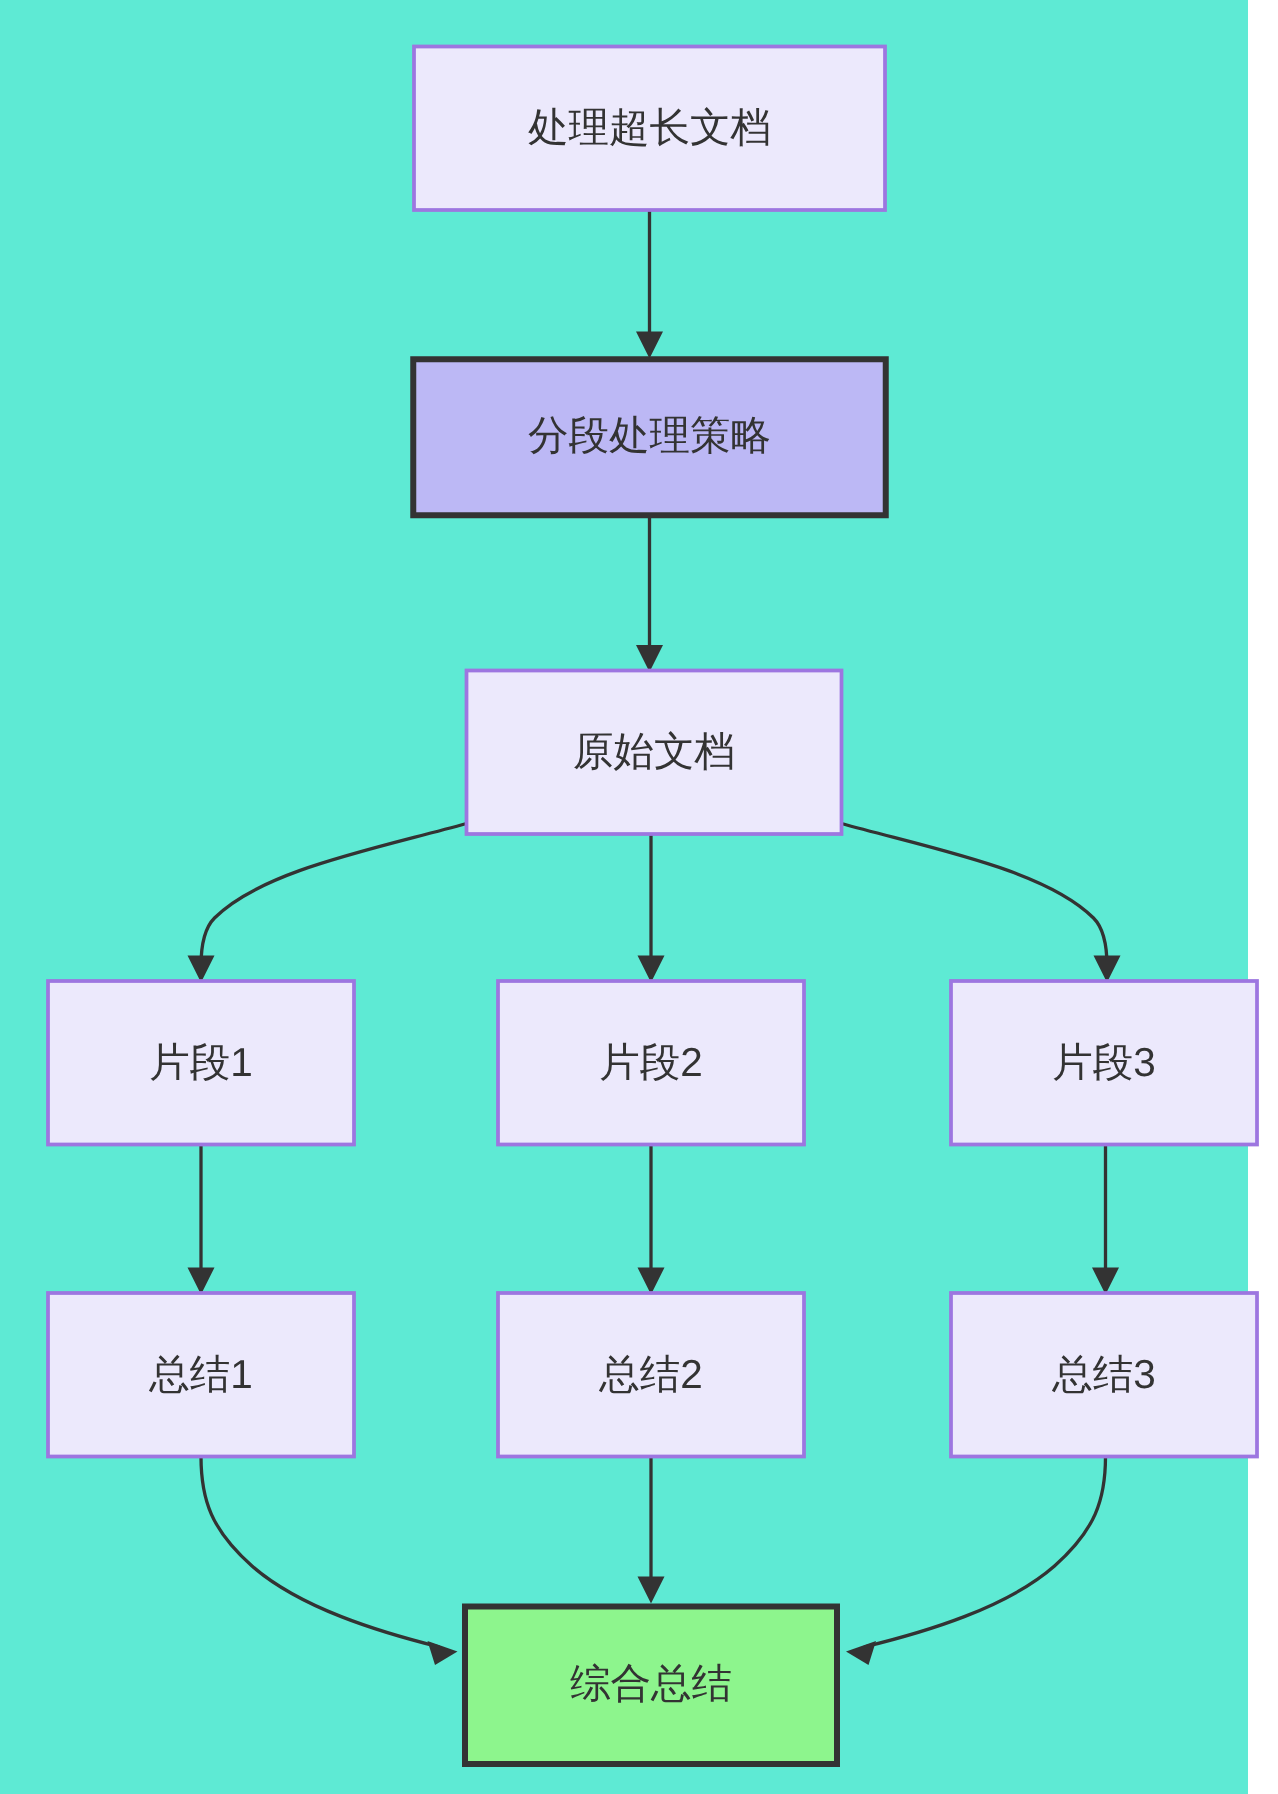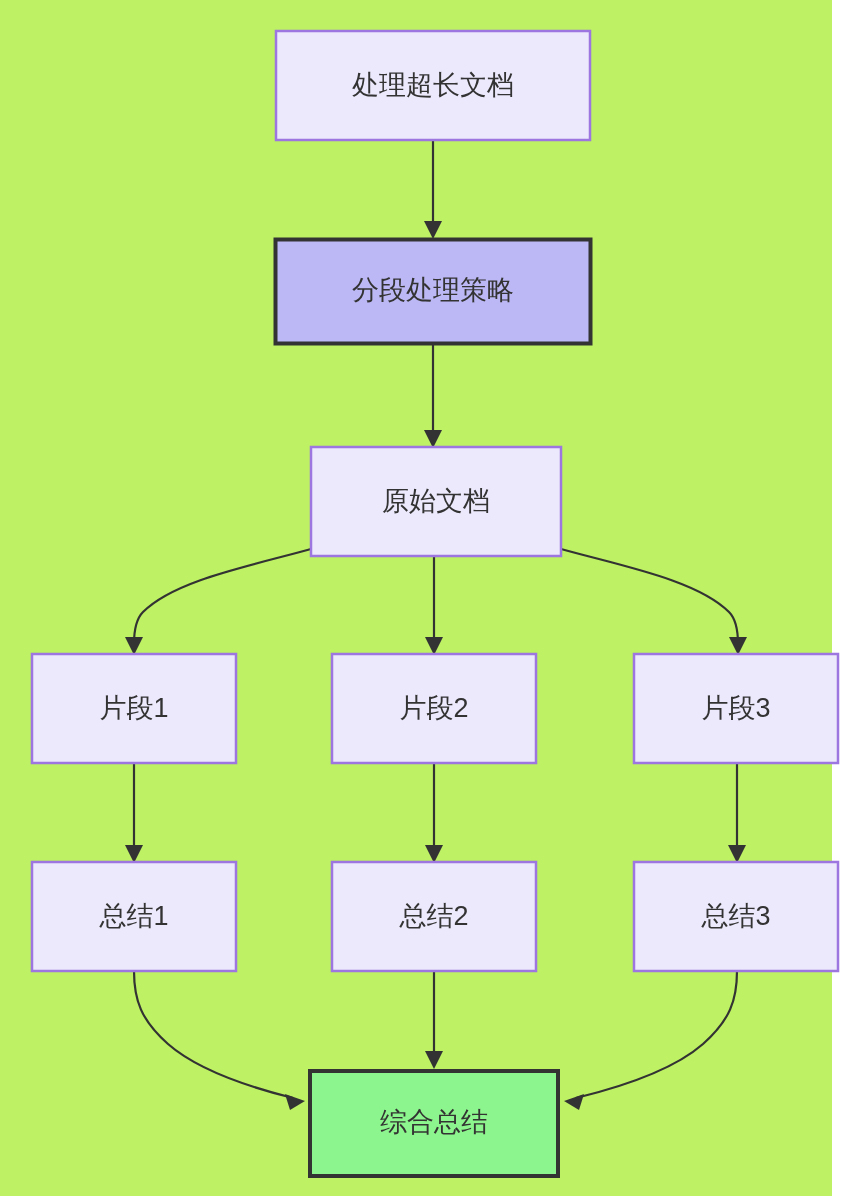--- a/index.html
+++ b/index.html
@@ -10,21 +10,21 @@
   body {
     width: 852px;
     height: 1196px;
     font-family: "Liberation Sans", "DejaVu Sans", sans-serif;
     overflow: hidden;
   }
   #flowchart-root {
     position: relative;
     width: 832px;
     height: 1196px;
-    background: #bef264;
+    background: #5eead4;
   }
   svg.diagram {
     display: block;
     width: 852px;
     height: 1196px;
   }
   .node-label {
     font-family: "Liberation Sans", "DejaVu Sans", sans-serif;
     font-size: 27px;
     fill: #333333;

